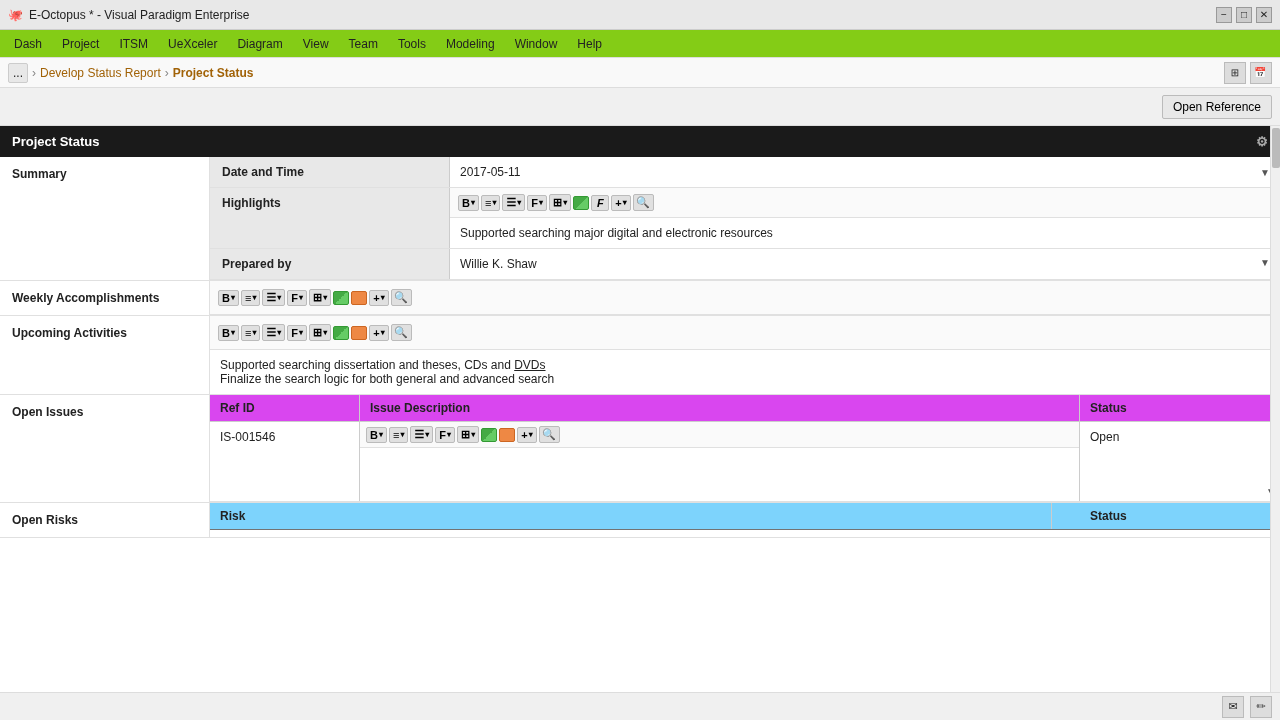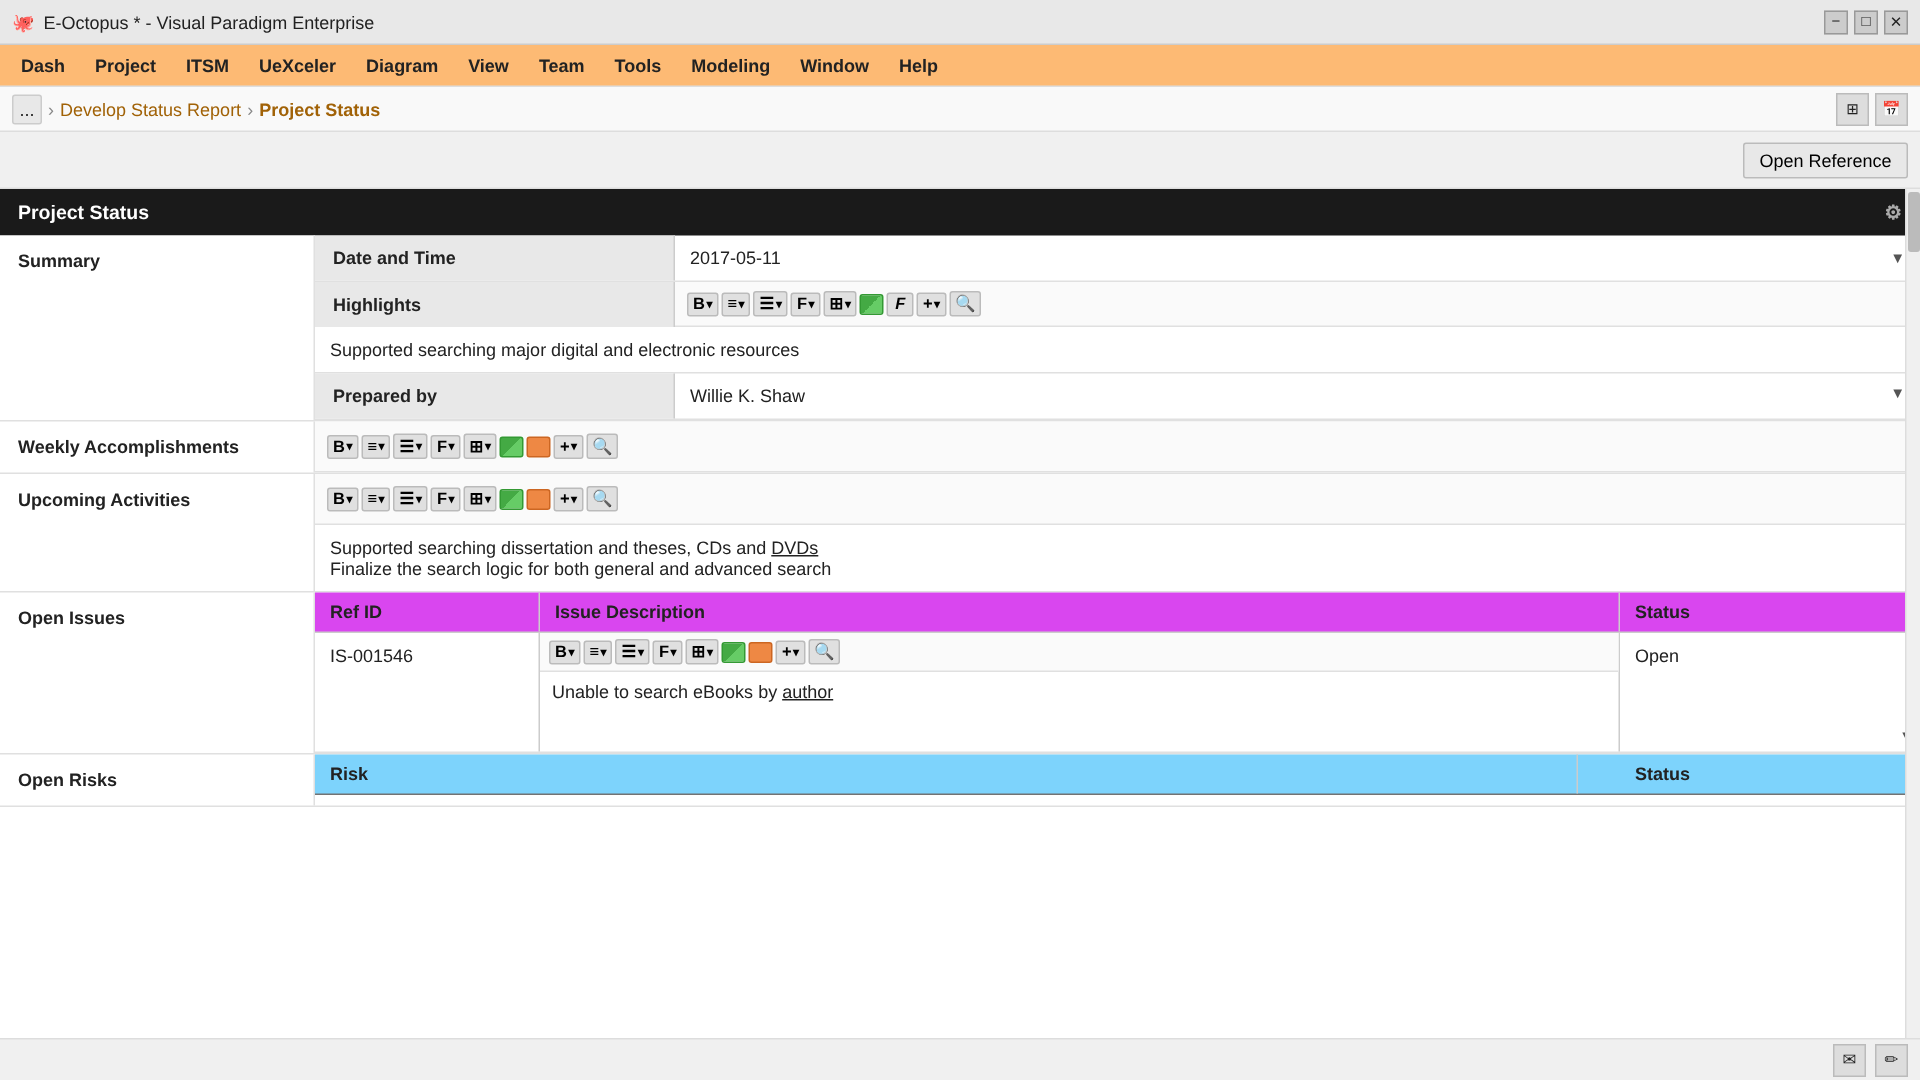--- a/index.html
+++ b/index.html
@@ -15,26 +15,25 @@
       border-bottom: 1px solid #ccc;
       justify-content: space-between;
     }
     #title-bar-left { display: flex; align-items: center; gap: 6px; font-size: 12px; }
     #title-bar-controls { display: flex; gap: 4px; }
     .title-btn { width: 16px; height: 16px; background: #ccc; border: 1px solid #999; display: flex; align-items: center; justify-content: center; font-size: 10px; cursor: pointer; }
 
     
     #menu-bar {
       height: 28px;
-      background: #fdba74;
+      background: #84cc16;
       border-bottom: 1px solid #ddd;
       display: flex;
       align-items: center;
       padding: 0 4px;
-      font-weight: bold;
     }
     .menu-item {
       padding: 4px 10px;
       cursor: pointer;
       font-size: 12px;
       border-radius: 2px;
     }
 
     
     #breadcrumb-bar {
@@ -153,21 +152,20 @@
       flex: 1;
       padding: 6px 8px;
       display: flex;
       align-items: center;
       gap: 2px;
       border-bottom: 1px solid #e0e0e0;
       background: #fafafa;
     }
     .hl-content {
       display: flex;
-      flex-direction: column;
     }
     .hl-content-spacer {
       width: 240px;
       min-width: 240px;
       border-right: 1px solid #ccc;
       background: #e8e8e8;
     }
     .hl-text {
       flex: 1;
       padding: 8px 10px;
@@ -570,23 +568,20 @@
               <button class="tb-btn">
                   <b>F</b>
                   <span style="font-size:8px;">▾</span>
                 </button>
               <button class="tb-btn">⊞<span style="font-size:8px;">▾</span></button>
               <span class="tb-btn-icon-green" style="cursor:pointer;"></span>
               <span class="tb-btn-icon-orange" style="cursor:pointer;"></span>
               <button class="tb-btn">+<span style="font-size:8px;">▾</span></button>
               <button class="tb-btn">🔍</button>
             </div>
-            <div class="desc-text">
-              <span>Unable to search eBooks </span><span>by </span><span class="link-underline">author</span>
-            </div>
           </div>
           <div class="issues-cell-status">
             <div class="issues-status-value">Open</div>
             <div class="issues-status-dropdown">▼</div>
           </div>
         </div>
       </div>
     </div>
   </div>
 

